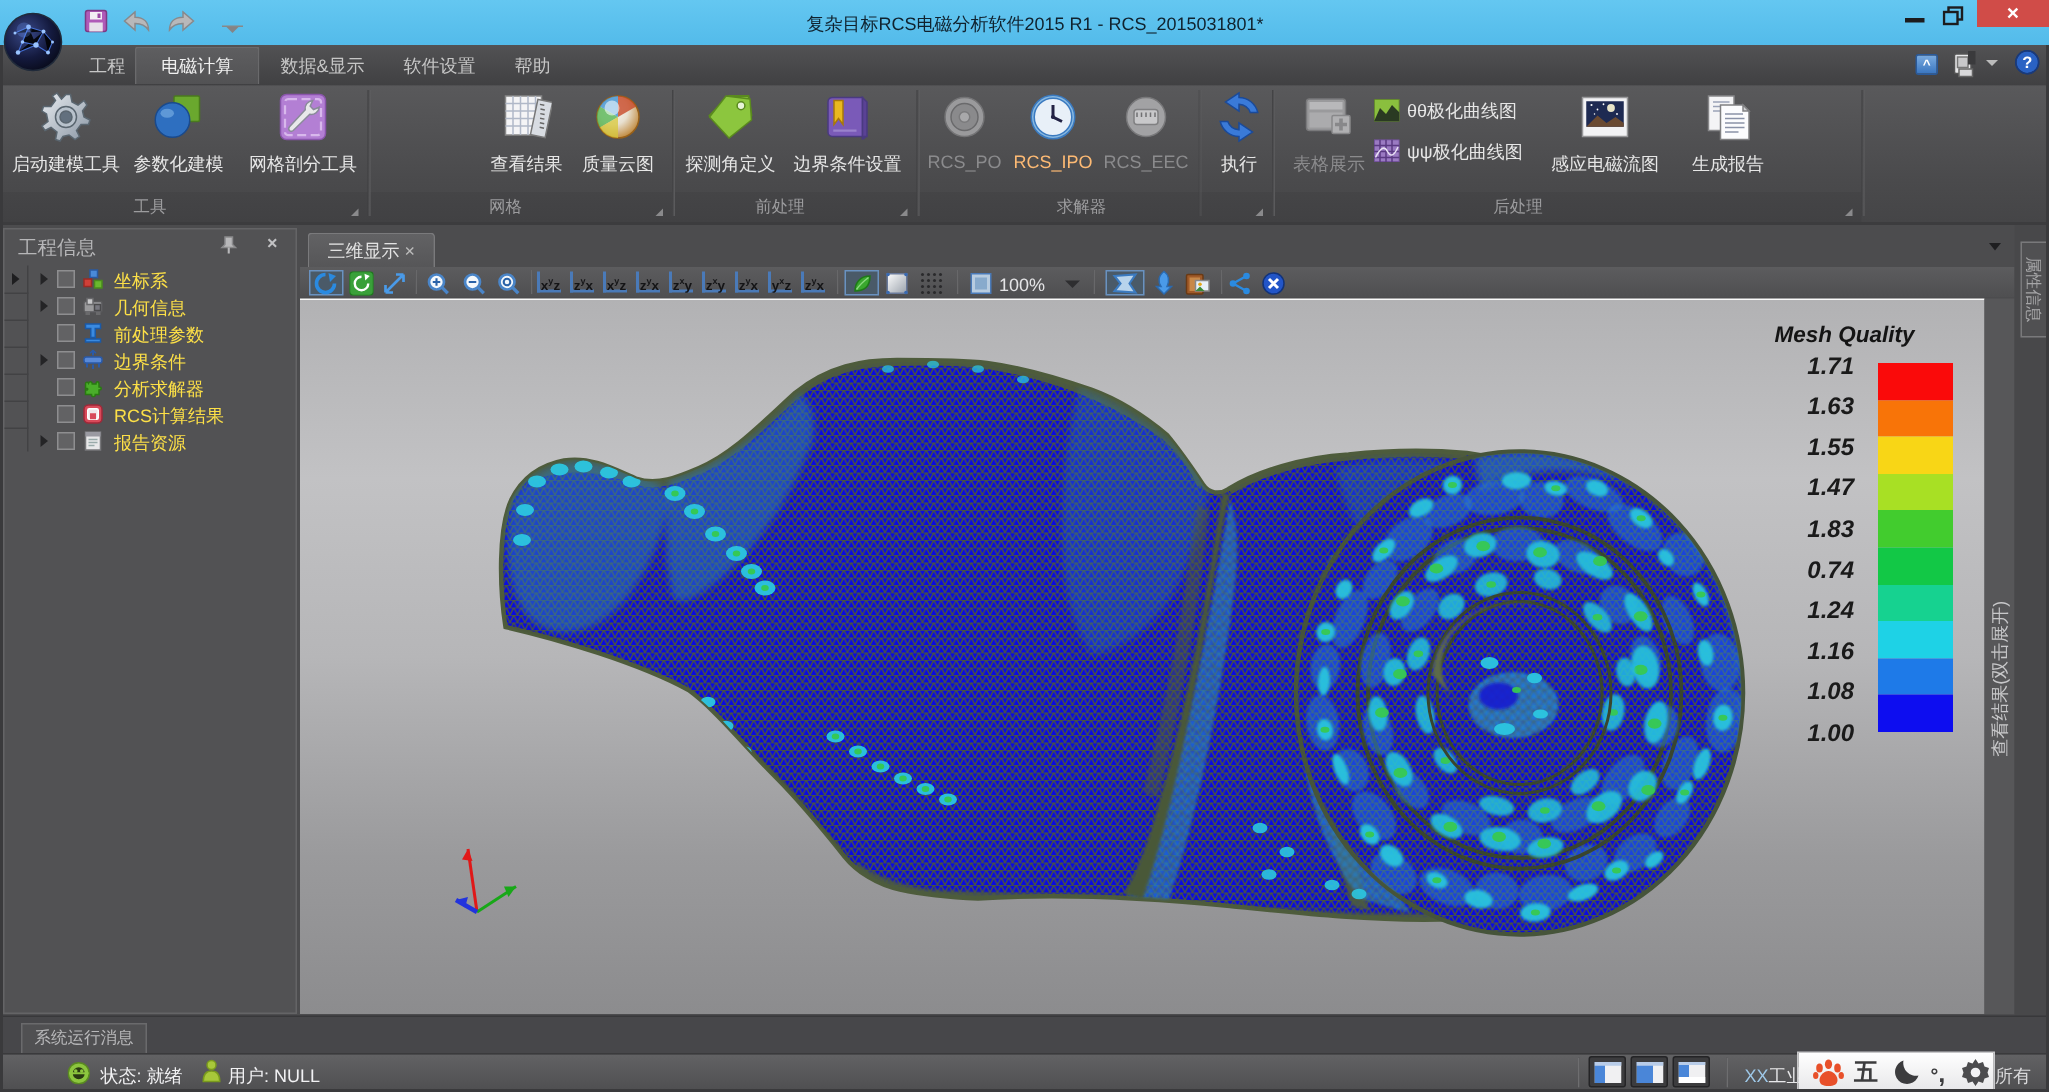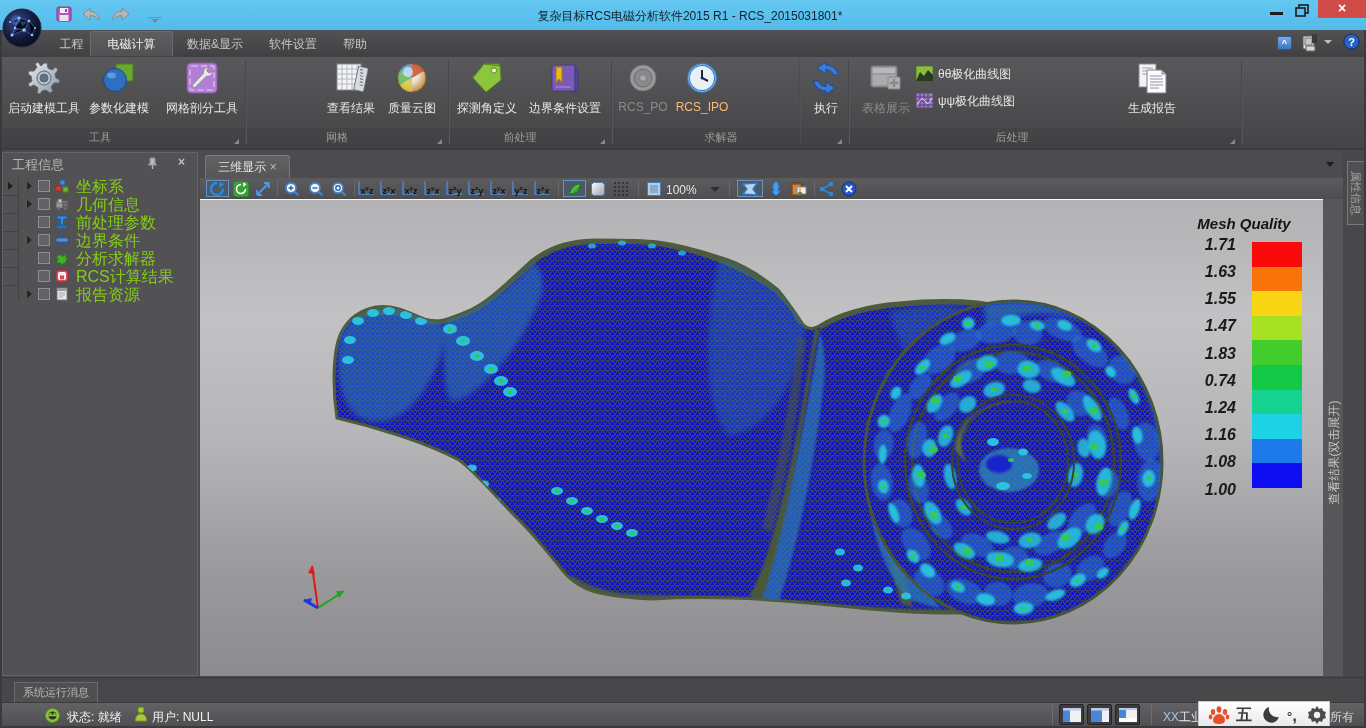--- a/index.html
+++ b/index.html
@@ -19,21 +19,21 @@
 .gtri{position:absolute;top:139px;width:0;height:0;border-left:5px solid transparent;border-bottom:5px solid #8a8a8c}
 .rbtn{position:absolute;top:58px;width:78px;height:88px;text-align:center}
 .rbtn .ric{display:inline-block;margin-top:3px;height:33px}
 .rbtn .rtx{font-size:12px;color:#e6e6e6;margin-top:1px}
 .rbtn .dis{color:#8b8b8d}
 
 #main{position:absolute;left:0;top:148px;width:1366px;height:530px;background:#4c4c4e;border-top:2px solid #3c3c3e}
 
 #lpanel{position:absolute;left:2px;top:152px;width:196px;height:524px;background:#525254;border:1px solid #646466}
 #lphead{position:absolute;left:12px;top:156px;font-size:13px;color:#b6b6b8}
-.trow{position:absolute;height:18px;font-size:16px;color:#84cc16;line-height:16px}
+.trow{position:absolute;height:18px;font-size:12px;color:#fde047;line-height:16px}
 .tarrow{width:0;height:0;border-top:4px solid transparent;border-bottom:4px solid transparent;border-left:5px solid #242426}
 .cbox{left:38px;width:12px;height:12px;background:#626264;border:1px solid #8e8e90}
 
 #vtab{position:absolute;left:205px;top:155px;width:85px;height:23px;background:linear-gradient(#626264,#565658);border:1px solid #7a7a7c;border-bottom:none;border-radius:3px 3px 0 0;font-size:12px;color:#e2e2e2;text-align:center;line-height:22px}
 #vtoolbar{position:absolute;left:200px;top:178px;width:1143px;height:20px;background:linear-gradient(#5c5c5e,#4f4f51)}
 .selbox{background:#4a5a68;border:1px solid #6a92c0}
 .tsep{top:180px;width:1px;height:16px;background:#3c3c3e;border-right:1px solid #68686a}
 .axb{position:absolute;top:181px;width:16px;height:14px;font-size:9px;font-weight:bold;color:#141416;text-align:center;line-height:14px;border-bottom:2px solid #4a7ab8;border-left:2px solid #4a7ab8}
 .axb i{font-style:normal;font-size:6px;vertical-align:super;font-weight:bold}
 #viewport{position:absolute;left:200px;top:199px;width:1123px;height:477px;border-top:1px solid #fafafa;background:linear-gradient(#b2b2b4,#c2c2c4 25%,#b6b6b8 50%,#9a9a9c 78%,#8c8c8e 100%);overflow:hidden}
@@ -224,20 +224,29 @@
         </svg></span>
 <div class="rtx dis">RCS_PO</div></div>
 <div class="rbtn" style="left:663px"><span class="ric">
 <svg width="34" height="34" viewBox="0 0 34 34">
           <circle cx="17" cy="17" r="13.5" fill="#e8f0f8" stroke="#3a7ac0" stroke-width="3"></circle>
           <circle cx="17" cy="17" r="13.5" fill="none" stroke="#88b8e0" stroke-width="1"></circle>
           <path d="M17 9 L17 17 L23 20" fill="none" stroke="#224" stroke-width="2"></path>
           <circle cx="17" cy="17" r="1.4" fill="#224"></circle>
         </svg></span>
 <div class="rtx" style="color:#fdba74">RCS_IPO</div></div>
+<div class="rbtn" style="left:725px"><span class="ric">
+<svg width="34" height="34" viewBox="0 0 34 34">
+          <circle cx="17" cy="17" r="13" fill="#a2a2a4" stroke="#78787a"></circle>
+          <rect x="9" y="12" width="16" height="10" rx="2" fill="#c8c8ca" stroke="#808082"></rect>
+          <g stroke="#707072" stroke-width="1">
+            <path d="M11 14 v3 M14 14 v3 M17 14 v3 M20 14 v3 M23 14 v3"></path>
+          </g>
+        </svg></span>
+<div class="rtx dis">RCS_EEC</div></div>
 <div class="rbtn" style="left:787px"><span class="ric">
 <svg width="34" height="34" viewBox="0 0 34 34">
           <path d="M17 4 A13 13 0 0 1 29.5 14 L24.5 14 A8.5 8.5 0 0 0 17 8.5 L17 13 L8 7 L17 1 Z" fill="#3a7ad8" stroke="#1a4a9a"></path>
           <path d="M17 30 A13 13 0 0 1 4.5 20 L9.5 20 A8.5 8.5 0 0 0 17 25.5 L17 21 L26 27 L17 33 Z" fill="#3a7ad8" stroke="#1a4a9a"></path>
         </svg></span>
 <div class="rtx">执行</div></div>
 
 <div class="rbtn" style="left:847px"><span class="ric">
 <svg width="36" height="34" viewBox="0 0 36 34">
           <rect x="3" y="5" width="26" height="21" rx="2" fill="#9a9a9c" stroke="#7a7a7c"></rect>
@@ -253,20 +262,35 @@
       </svg></div>
 <div class="abs" style="left:938px;top:66px;font-size:12px;color:#e6e6e6">θθ极化曲线图</div>
 <div class="abs" style="left:916px;top:93px"><svg width="17" height="15" viewBox="0 0 17 15">
         <rect width="17" height="15" fill="#9a7ac2" stroke="#6a4a92"></rect>
         <g stroke="#5a3a82" stroke-width="1">
           <path d="M0 4 h17 M0 8 h17 M0 12 h17 M4 0 v15 M8 0 v15 M12 0 v15"></path>
         </g>
         <path d="M1 12 Q6 2 9 8 T16 5" fill="none" stroke="#e8e0f4"></path>
       </svg></div>
 <div class="abs" style="left:938px;top:93px;font-size:12px;color:#e6e6e6">ψψ极化曲线图</div>
+<div class="rbtn" style="left:1031px"><span class="ric">
+<svg width="36" height="34" viewBox="0 0 36 34">
+          <rect x="3" y="4" width="30" height="26" fill="#f2f2f4" stroke="#98989a"></rect>
+          <rect x="5.5" y="6.5" width="25" height="17" fill="#1e2a52"></rect>
+          <circle cx="22" cy="11" r="2.6" fill="#e8e4c8"></circle>
+          <g fill="#fff">
+            <circle cx="9" cy="9" r=".7"></circle>
+            <circle cx="13" cy="12" r=".6"></circle>
+            <circle cx="17" cy="8.5" r=".6"></circle>
+            <circle cx="26" cy="15" r=".6"></circle>
+            <circle cx="11" cy="15" r=".5"></circle>
+          </g>
+          <path d="M5.5 23.5 L13 16 L19 21 L25 17 L30.5 21 L30.5 23.5 Z" fill="#6a4a32"></path>
+        </svg></span>
+<div class="rtx">感应电磁流图</div></div>
 <div class="rbtn" style="left:1113px"><span class="ric">
 <svg width="34" height="34" viewBox="0 0 34 34">
           <rect x="4" y="3" width="17" height="23" fill="#f4f4f6" stroke="#88888a"></rect>
           <g stroke="#9aa2b8" stroke-width="1">
             <path d="M7 7 h11 M7 10 h11 M7 13 h8"></path>
           </g>
           <path d="M12 9 L27 9 L31 13 L31 32 L12 32 Z" fill="#fcfcfe" stroke="#808082"></path>
           <path d="M27 9 L27 13 L31 13 Z" fill="#d0d0d2" stroke="#808082"></path>
           <g stroke="#8a92a8" stroke-width="1">
             <path d="M15 15 h12 M15 18 h13 M15 21 h13 M15 24 h13 M15 27 h9"></path>
@@ -701,21 +725,21 @@
           <path d="M118,408 L112,366" stroke="#e01818"></path>
           <path d="M112,366 l-4,7 l7,1 Z" fill="#e01818" stroke="none"></path>
           <path d="M118,408 L144,391" stroke="#18a818"></path>
           <path d="M144,391 l-8,0 l3,7 Z" fill="#18a818" stroke="none"></path>
           <path d="M118,408 L104,400 " stroke="#2233dd" stroke-width="3"></path>
           <path d="M104,400 l8,-2 l-2,7 Z" fill="#2233dd" stroke="none"></path>
         </g>
 </svg>
     </div>
 <div id="legend">
-<div class="abs" style="left:1183px;top:215px;width:122px;text-align:center;font-size:15px;font-weight:bold;font-style:italic;color:#141414">Mesh Quality</div>
+<div class="abs" style="left:1183px;top:215px;width:122px;font-size:15px;font-weight:bold;font-style:italic;color:#141414">Mesh Quality</div>
 <div class="lgn" style="top:236px">1.71</div>
 <div class="lgn" style="top:263px">1.63</div>
 <div class="lgn" style="top:290px">1.55</div>
 <div class="lgn" style="top:317px">1.47</div>
 <div class="lgn" style="top:345px">1.83</div>
 <div class="lgn" style="top:372px">0.74</div>
 <div class="lgn" style="top:399px">1.24</div>
 <div class="lgn" style="top:426px">1.16</div>
 <div class="lgn" style="top:453px">1.08</div>
 <div class="lgn" style="top:481px">1.00</div>

